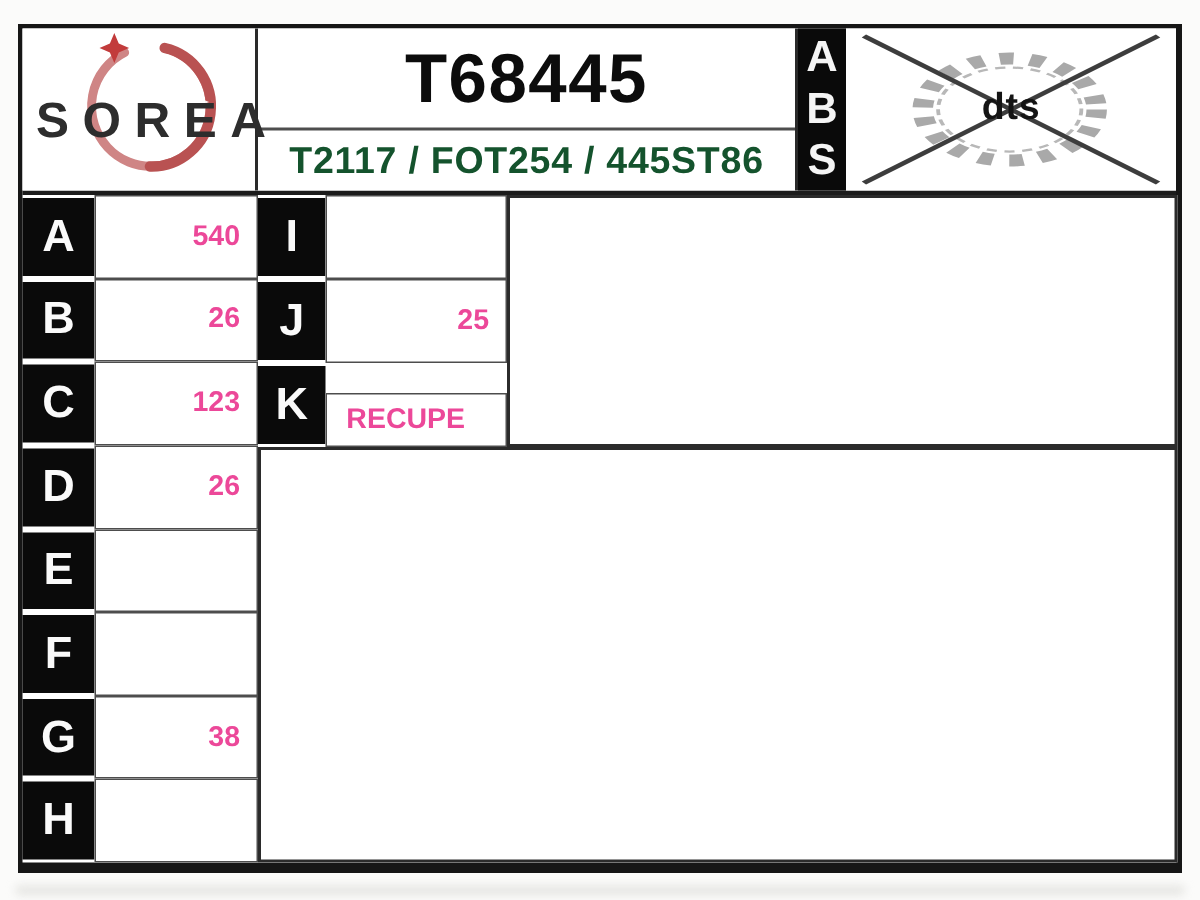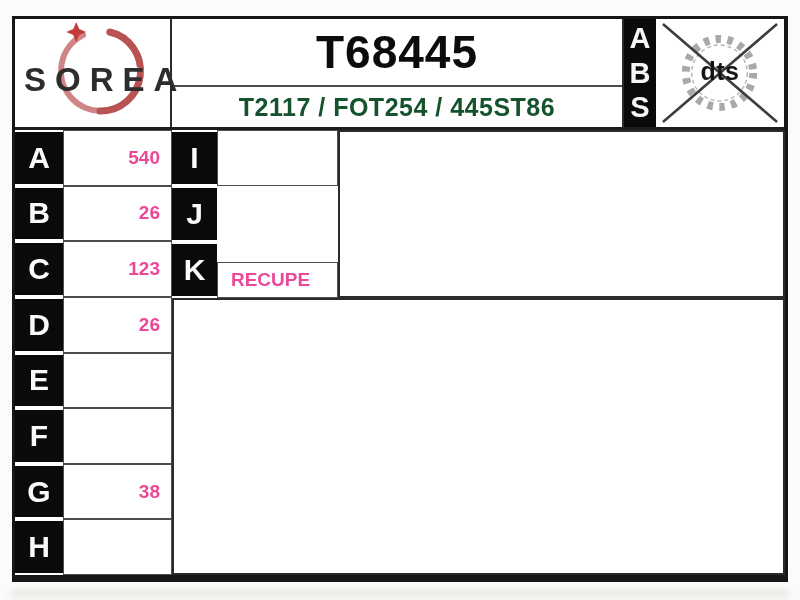--- a/index.html
+++ b/index.html
@@ -33,21 +33,21 @@
   }
   .logo-swoosh { position: absolute; left: 0; top: 0; width: 100%; height: 100%; }
   .brand-text {
     position: absolute; left: 0; right: 0; top: 42px;
     text-align: center;
     font-family: Liberation Sans, sans-serif;
     font-weight: bold; font-size: 33px; letter-spacing: 9px; text-indent: 9px;
     color: #2d2d2d;
   }
   .title-box {
-    width: 452px; height: 100%; display: flex; flex-direction: column;
+    width: 360px; height: 100%; display: flex; flex-direction: column;
     border-right: 2px solid #2a2a2a; background: #fff;
   }
   .part-number {
     height: 66px; display: flex; align-items: center; justify-content: center;
     font-size: 46px; font-weight: bold; color: #0c0c0c; letter-spacing: 1px;
   }
   .cross-refs {
     flex: 1; display: flex; align-items: center; justify-content: center;
     border-top: 2px solid #4e4e4e;
     font-size: 25px; font-weight: bold; color: #14532d; letter-spacing: 0.5px;
@@ -163,20 +163,21 @@
     </div>
   </div>
 
   <div class="dim-table ijk-table">
     <div class="dim-row">
       <div class="dim-label">I</div>
       <div class="dim-value"></div>
     </div>
     <div class="dim-row">
       <div class="dim-label">J</div>
+      <div class="dim-value">25</div>
     </div>
     <div class="dim-row">
       <div class="dim-label">K</div>
       <div class="dim-value center">RECUPE</div>
     </div>
   </div>
 
   <div class="panel panel-right"></div>
   <div class="panel panel-bottom"></div>
 

